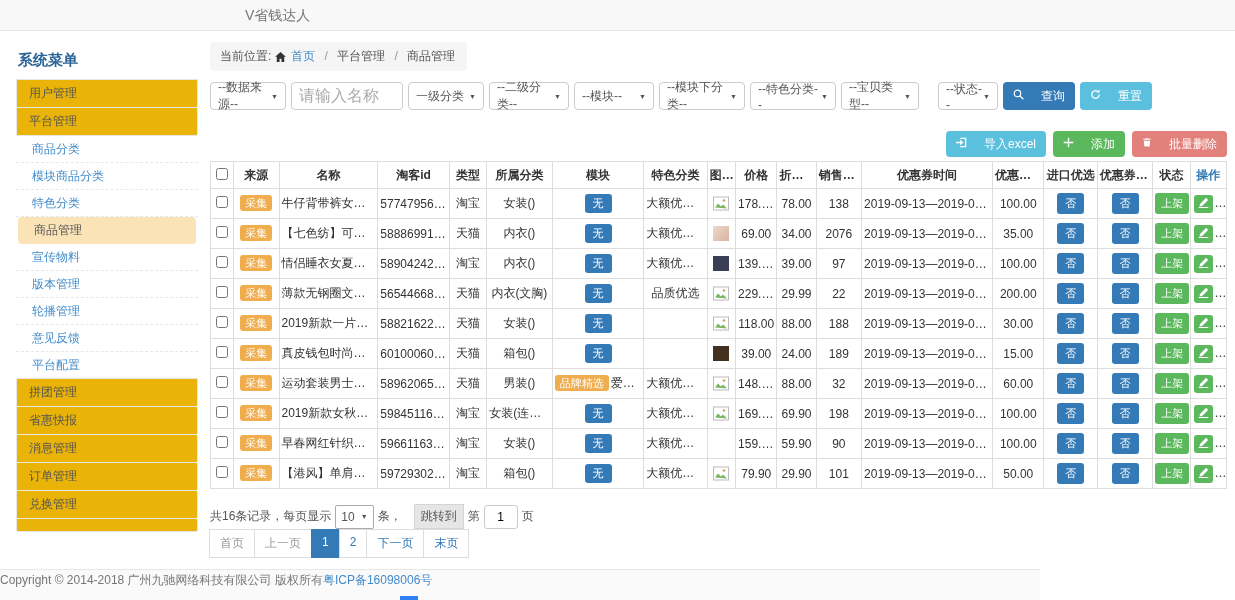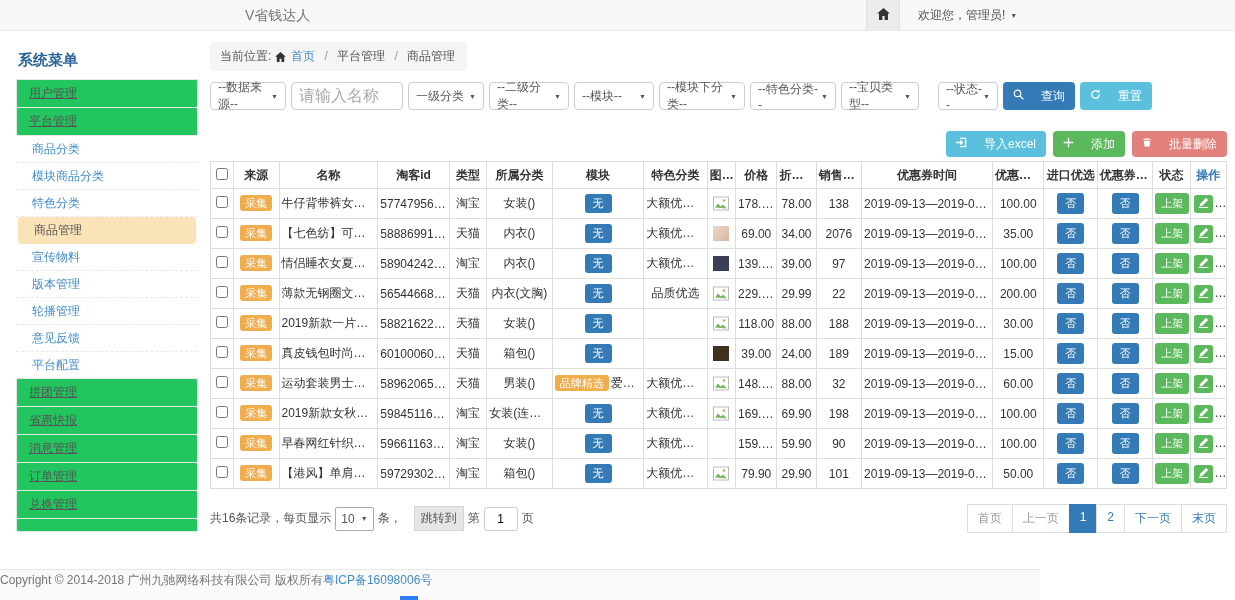--- a/index.html
+++ b/index.html
@@ -11,21 +11,21 @@
   
   .topbar { height:31px; background:#f8f8f8; border-bottom:1px solid #e7e7e7; position:relative; }
   .brand { position:absolute; left:245px; top:0; line-height:31px; color:#777; font-size:14px; }
   .topbar-right { position:absolute; left:866px; top:0; height:31px; display:flex; align-items:center; }
   .home-btn { width:34px; height:31px; background:#ececec; border-left:1px solid #e0e0e0; border-right:1px solid #e0e0e0; display:flex; align-items:center; justify-content:center; cursor:pointer; }
   .welcome { margin-left:18px; color:#555; cursor:pointer; display:flex; align-items:center; gap:5px; }
   .caret { font-size:7px; color:#555; }
   
   .sidebar { position:absolute; left:16px; top:42px; width:182px; height:522px; overflow:hidden; }
   .sidebar-title { color:#2a6496; font-weight:bold; font-size:15px; padding:9px 4px 9px 2px; border-bottom:1px solid #ddd; }
-  .menu-top { background:#22c55e; border:1px solid #e7e7e7; margin-top:-1px; padding:6px 12px; color:#555; font-size:12px; line-height:15px; cursor:pointer; border-radius:2px;text-decoration:underline; }
+  .menu-top { background:#eab308; border:1px solid #e7e7e7; margin-top:-1px; padding:6px 12px; color:#555; font-size:12px; line-height:15px; cursor:pointer; border-radius:2px; }
   .menu-sub { background:#fff; border-bottom:1px dashed #e8e8e8; padding:6px 16px; color:#428bca; font-size:12px; line-height:14px; cursor:pointer; }
   .menu-sub.active { background:#fbe3b8; color:#555; border-radius:4px; margin:0 2px; border-bottom:1px solid #fbe3b8; }
   
   .main { position:absolute; left:210px; top:42px; width:1017px; }
   .breadcrumb { display:inline-block; background:#f5f5f5; border-radius:4px; padding:6px 12px 6px 10px; color:#555; }
   .breadcrumb .bc-home { color:#428bca; cursor:pointer; }
   .breadcrumb .sep { color:#999; margin:0 6px; }
   .bc-home-icon svg { vertical-align:-2px; margin-right:2px; }
   
   .filter-bar { margin-top:11px; display:flex; align-items:center; gap:5px; }
@@ -53,53 +53,40 @@
   .btn-on { background:#5cb85c; color:#fff; padding:3px 6px; border-radius:3px; font-size:11px; display:inline-block; cursor:pointer; }
   .mini-btn { display:inline-flex; align-items:center; justify-content:center; width:19px; height:18px; border-radius:3px; margin:0 1px; cursor:pointer; vertical-align:middle; }
   .mini-edit { background:#5cb85c; }
   .mini-del { background:#d9534f; }
   .thumb { display:inline-block; width:16px; height:15px; vertical-align:middle; }
   .thumb-pink { background:linear-gradient(135deg,#ecd9cb,#d9b3a0); }
   .thumb-dark { background:#3a3f55; }
   .thumb-brown { background:#43311f; }
   .module-text { margin-left:2px; color:#333; }
   
-  .pagination-row { margin-top:15px; display:flex; justify-content:space-between; align-items:center; }
+  .pagination-row { margin-top:15px; display:flex; justify-content:space-between; align-items:flex-start;flex-direction:column; }
   .pg-left { display:flex; align-items:center; gap:4px; color:#555; }
   .per-page { border:1px solid #aaa; border-radius:2px; height:24px; display:inline-flex; align-items:center; gap:6px; padding:0 5px; background:#fff; cursor:pointer; }
   .jump-btn { background:#e6e6e6; border:1px solid #d4d4d4; padding:3px 6px; color:#555; cursor:pointer; margin-left:8px; }
   .jump-input { width:34px; height:24px; border:1px solid #ccc; border-radius:3px; text-align:center; font-size:12px; }
   .pager { display:flex; }
   .pg { border:1px solid #ddd; background:#fff; color:#337ab7; padding:5px 10px; margin-left:-1px; cursor:pointer; }
   .pg.disabled { color:#999; }
   .pg.active { background:#337ab7; border-color:#337ab7; color:#fff; }
   
   .footer { position:absolute; left:0; top:569px; width:1040px; height:31px; background:#fafafa; border-top:1px solid #e7e7e7; text-align:left; padding-top:2px; color:#777; font-size:12px; }
   .footer .icp { color:#428bca; cursor:pointer; text-decoration:none; }
   .bottom-strip { position:absolute; left:400px; top:596px; width:18px; height:4px; background:#2f7ef3; }
   input[type=checkbox] { width:12px; height:12px; cursor:pointer; }
 </style>
 </head>
 <body>
 
 <div class="topbar">
   <div class="brand">V省钱达人</div>
-  <div class="topbar-right">
-    <div class="home-btn">
-      <span>
-        <svg width="13" height="12" viewBox="0 0 16 15" fill="#333">
-            <path d="M8 0l8 7h-2.4v8h-4.2v-5H6.6v5H2.4V7H0L8 0z"></path>
-          </svg>
-      </span>
-    </div>
-    <div class="welcome">
-      <span>欢迎您，管理员!</span>
-      <span class="caret">▼</span>
-    </div>
-  </div>
 </div>
 
 <div class="sidebar">
   <div class="sidebar-title">系统菜单</div>
   <div id="sidebar-menu">
       <div class="menu-top">用户管理</div>
       <div class="menu-top">平台管理</div>
       <div class="menu-sub">商品分类</div>
       <div class="menu-sub">模块商品分类</div>
       <div class="menu-sub">特色分类</div>

